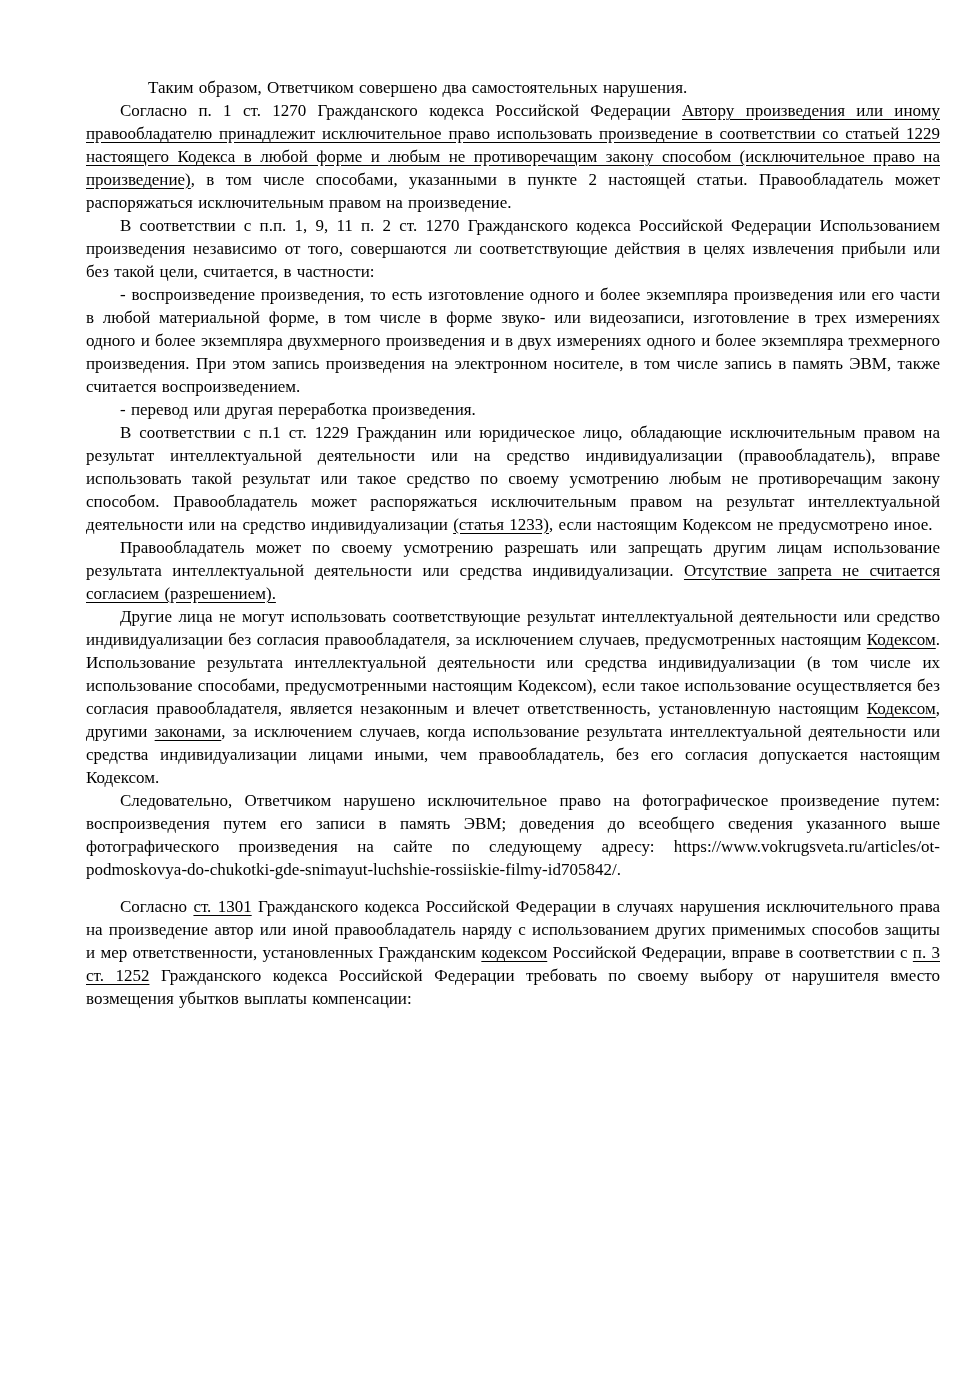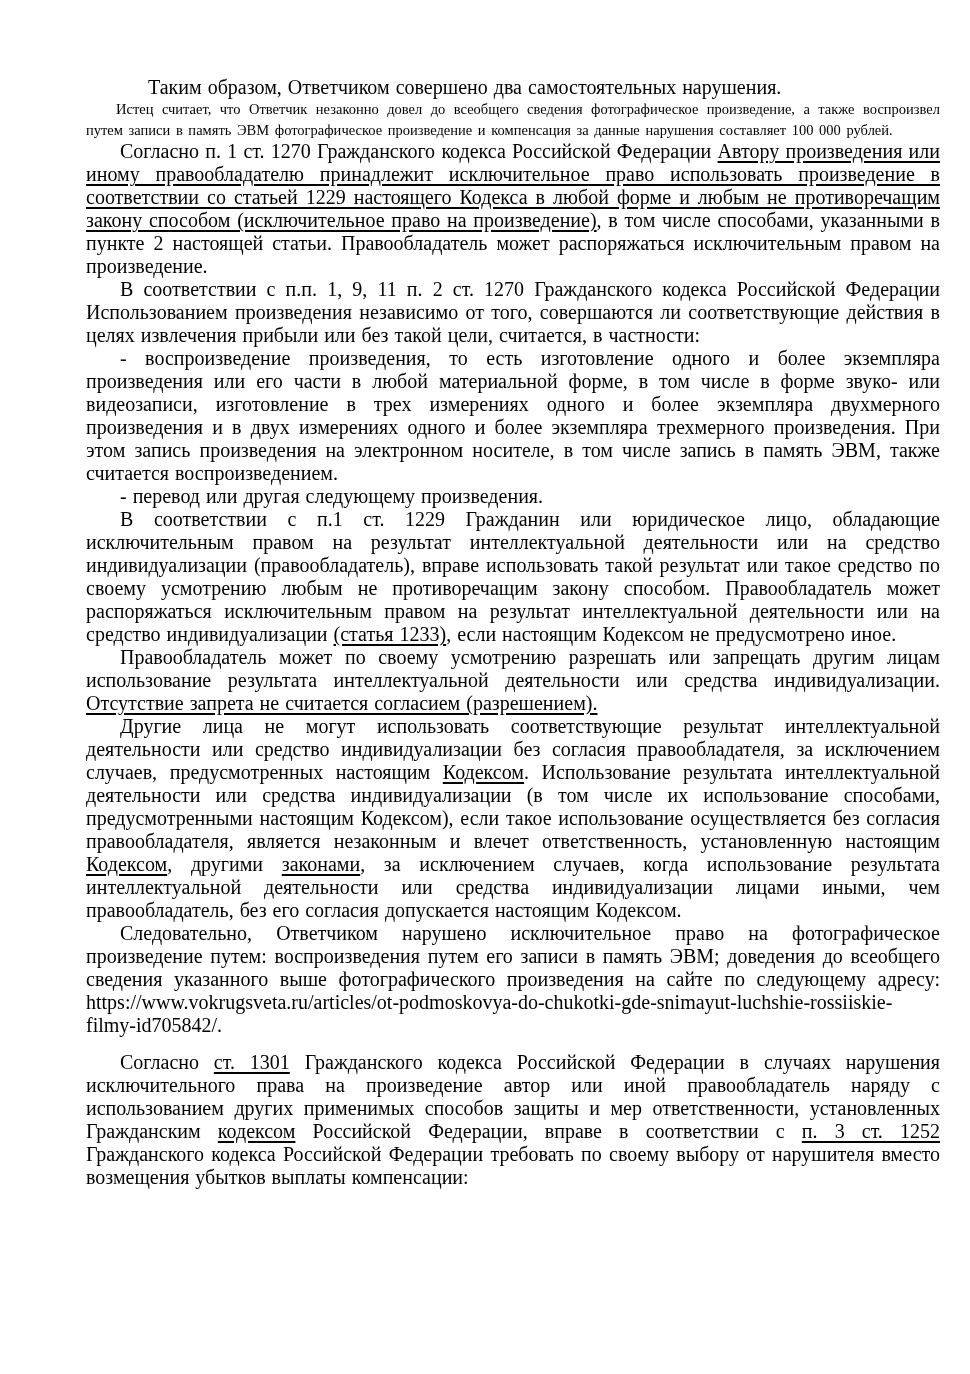--- a/index.html
+++ b/index.html
@@ -17,21 +17,21 @@
   .page {
     box-sizing: border-box;
     width: 970px;
     height: 1374px;
     padding: 76px 30px 20px 86px;
     background: #ffffff;
   }
   .para {
     margin: 0;
     text-align: justify;
-    font-size: 20px;
+    font-size: 17px;
     line-height: 23px;
     text-indent: 34px;
     overflow-wrap: break-word;
     word-spacing: 1px;
   }
   .para.small {
     font-size: 14.5px;
     line-height: 20.5px;
     text-indent: 30px;
     word-spacing: 2px;
@@ -45,23 +45,22 @@
   .u {
     text-decoration: underline;
     text-underline-offset: 3px;
   }
 </style>
 </head>
 <body>
 
 <div class="page">
     <p class="para normal indent-large"><span>Таким образом, Ответчиком совершено два самостоятельных нарушения.</span></p>
-    <p class="para small"><span>Истец считает, что Ответчик незаконно довел до всеобщего сведения фотографическое произведение, а также воспроизвел путем записи в память ЭВМ фотографическое произведение и компенсация за данные нарушения составляет 100 000 рублей.</span></p>
     <p class="para normal"><span>Согласно п. 1 ст. 1270 Гражданского кодекса Российской Федерации </span><span class="u">Автору произведения или иному правообладателю принадлежит исключительное право использовать произведение в соответствии со статьей 1229 настоящего Кодекса в любой форме и любым не противоречащим закону способом (исключительное право на произведение)</span><span>, в том числе способами, указанными в пункте 2 настоящей статьи. Правообладатель может распоряжаться исключительным правом на произведение.</span></p>
     <p class="para normal"><span>В соответствии с п.п. 1, 9, 11 п. 2 ст. 1270 Гражданского кодекса Российской Федерации Использованием произведения независимо от того, совершаются ли соответствующие действия в целях извлечения прибыли или без такой цели, считается, в частности:</span></p>
     <p class="para normal"><span>- воспроизведение произведения, то есть изготовление одного и более экземпляра произведения или его части в любой материальной форме, в том числе в форме звуко- или видеозаписи, изготовление в трех измерениях одного и более экземпляра двухмерного произведения и в двух измерениях одного и более экземпляра трехмерного произведения. При этом запись произведения на электронном носителе, в том числе запись в память ЭВМ, также считается воспроизведением.</span></p>
-    <p class="para normal"><span>- перевод или другая следующему произведения.</span></p>
+    <p class="para normal"><span>- перевод или другая переработка произведения.</span></p>
     <p class="para normal"><span>В соответствии с п.1 ст. 1229 Гражданин или юридическое лицо, обладающие исключительным правом на результат интеллектуальной деятельности или на средство индивидуализации (правообладатель), вправе использовать такой результат или такое средство по своему усмотрению любым не противоречащим закону способом. Правообладатель может распоряжаться исключительным правом на результат интеллектуальной деятельности или на средство индивидуализации </span><span class="u">(статья 1233)</span><span>, если настоящим Кодексом не предусмотрено иное.</span></p>
     <p class="para normal"><span>Правообладатель может по своему усмотрению разрешать или запрещать другим лицам использование результата интеллектуальной деятельности или средства индивидуализации. </span><span class="u">Отсутствие запрета не считается согласием (разрешением).</span></p>
     <p class="para normal"><span>Другие лица не могут использовать соответствующие результат интеллектуальной деятельности или средство индивидуализации без согласия правообладателя, за исключением случаев, предусмотренных настоящим </span><span class="u">Кодексом</span><span>. Использование результата интеллектуальной деятельности или средства индивидуализации (в том числе их использование способами, предусмотренными настоящим Кодексом), если такое использование осуществляется без согласия правообладателя, является незаконным и влечет ответственность, установленную настоящим </span><span class="u">Кодексом</span><span>, другими </span><span class="u">законами</span><span>, за исключением случаев, когда использование результата интеллектуальной деятельности или средства индивидуализации лицами иными, чем правообладатель, без его согласия допускается настоящим Кодексом.</span></p>
     <p class="para normal"><span>Следовательно, Ответчиком нарушено исключительное право на фотографическое произведение путем: воспроизведения путем его записи в память ЭВМ; доведения до всеобщего сведения указанного выше фотографического произведения на сайте по следующему адресу: https://www.vokrugsveta.ru/articles/ot-podmoskovya-do-chukotki-gde-snimayut-luchshie-rossiiskie-filmy-id705842/.</span></p>
     <p class="para normal gap-before"><span>Согласно </span><span class="u">ст. 1301</span><span> Гражданского кодекса Российской Федерации в случаях нарушения исключительного права на произведение автор или иной правообладатель наряду с использованием других применимых способов защиты и мер ответственности, установленных Гражданским </span><span class="u">кодексом</span><span> Российской Федерации, вправе в соответствии с </span><span class="u">п. 3 ст. 1252</span><span> Гражданского кодекса Российской Федерации требовать по своему выбору от нарушителя вместо возмещения убытков выплаты компенсации:</span></p>
   </div>
 
 </body></html>

